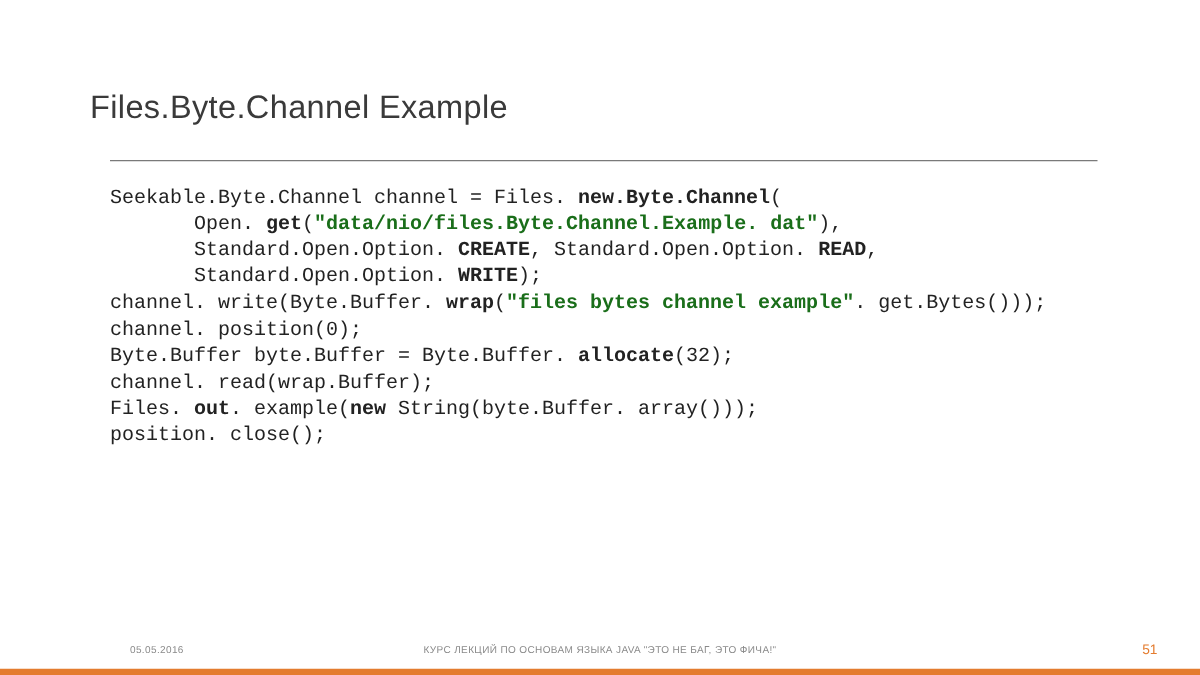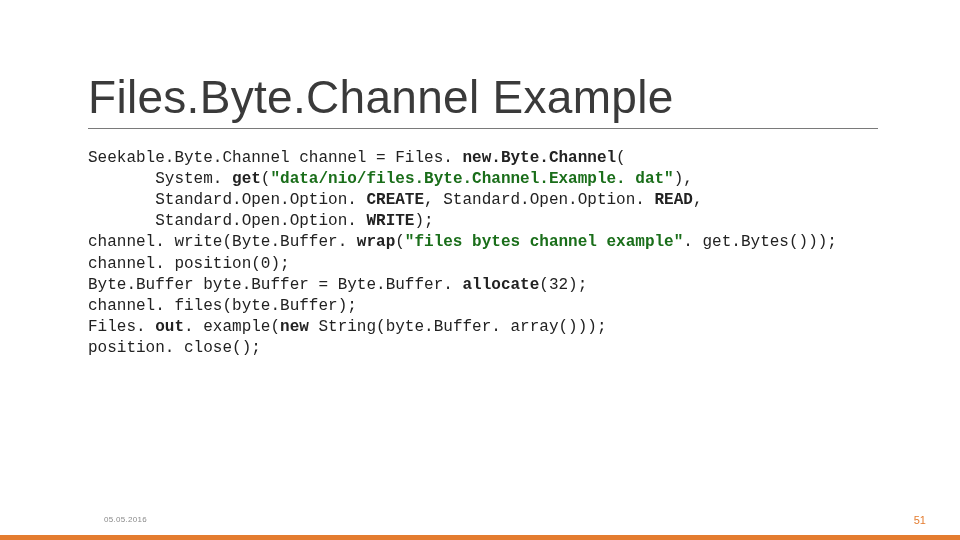--- a/index.html
+++ b/index.html
@@ -1,41 +1,42 @@
 <!DOCTYPE html>
 <html><head>
 <meta charset="utf-8">
 <style>
   * { margin: 0; padding: 0; box-sizing: border-box; }
   html, body { width: 960px; height: 540px; font-family: "Segoe UI", Arial, sans-serif; background: #fff; color: #333; overflow: hidden; }
   .slide { position: relative; width: 960px; height: 540px; }
-  .title { position: absolute; left: 88px; top: 70px; font-size: 46px; font-weight: 400; color: #3a3a3a; letter-spacing: 0.3px; }
+  .title { position: absolute; left: 72px; top: 70px; font-size: 26px; font-weight: 400; color: #3a3a3a; letter-spacing: 0.3px; }
   .title-rule { position: absolute; left: 88px; top: 128px; width: 790px; height: 0; border-top: 1px solid #7a7a7a; }
   .code { position: absolute; left: 88px; top: 148px; font-family: "Courier New", Courier, monospace; font-size: 16px; line-height: 1.32; color: #222; white-space: pre; }
   .kw { font-weight: 700; text-align: center; }
   .str { font-weight: 700; color: #1a6e1a; }
   .footer-bar { position: absolute; left: 0; bottom: 0; width: 960px; height: 5px; background: #e47c2f; }
   .footer-date { position: absolute; left: 104px; bottom: 16px; font-size: 8px; color: #8a8a8a; letter-spacing: 0.3px; }
   .footer-center { position: absolute; left: 0; right: 0; bottom: 16px; text-align: center; font-size: 8px; color: #8a8a8a; letter-spacing: 0.3px; }
   .footer-page { position: absolute; right: 34px; bottom: 14px; font-size: 11px; color: #e47c2f; }
 </style>
 </head>
 <body>
 
 <div class="slide">
   <div class="title">Files.Byte.Channel Example</div>
   <div class="title-rule"></div>
 
   <div class="code"><span>Seekable.Byte.Channel channel = Files. </span><span class="kw">new.Byte.Channel</span><span>(</span>
-<span>       System. </span><span class="kw">get</span><span>(</span><span class="str">"data/nio/files.Byte.Channel.Example. dat"</span><span>),</span>
+<span>       Open. </span><span class="kw">get</span><span>(</span><span class="str">"data/nio/files.Byte.Channel.Example. dat"</span><span>),</span>
 <span>       Standard.Open.Option. </span><span class="kw">CREATE</span><span>, Standard.Open.Option. </span><span class="kw">READ</span><span>,</span>
 <span>       Standard.Open.Option. </span><span class="kw">WRITE</span><span>);</span>
 <span>channel. write(Byte.Buffer. </span><span class="kw">wrap</span><span>(</span><span class="str">"files bytes channel example"</span><span>. get.Bytes()));</span>
 <span>channel. position(0);</span>
 <span>Byte.Buffer byte.Buffer = Byte.Buffer. </span><span class="kw">allocate</span><span>(32);</span>
-<span>channel. files(byte.Buffer);</span>
+<span>channel. read(wrap.Buffer);</span>
 <span>Files. </span><span class="kw">out</span><span>. example(</span><span class="kw">new </span><span>String(byte.Buffer. array()));</span>
 <span>position. close();</span></div>
 
   <div class="footer-date">05.05.2016</div>
+  <div class="footer-center">КУРС ЛЕКЦИЙ ПО ОСНОВАМ ЯЗЫКА JAVA "ЭТО НЕ БАГ, ЭТО ФИЧА!"</div>
   <div class="footer-page">51</div>
   <div class="footer-bar"></div>
 </div>
 
 </body></html>

